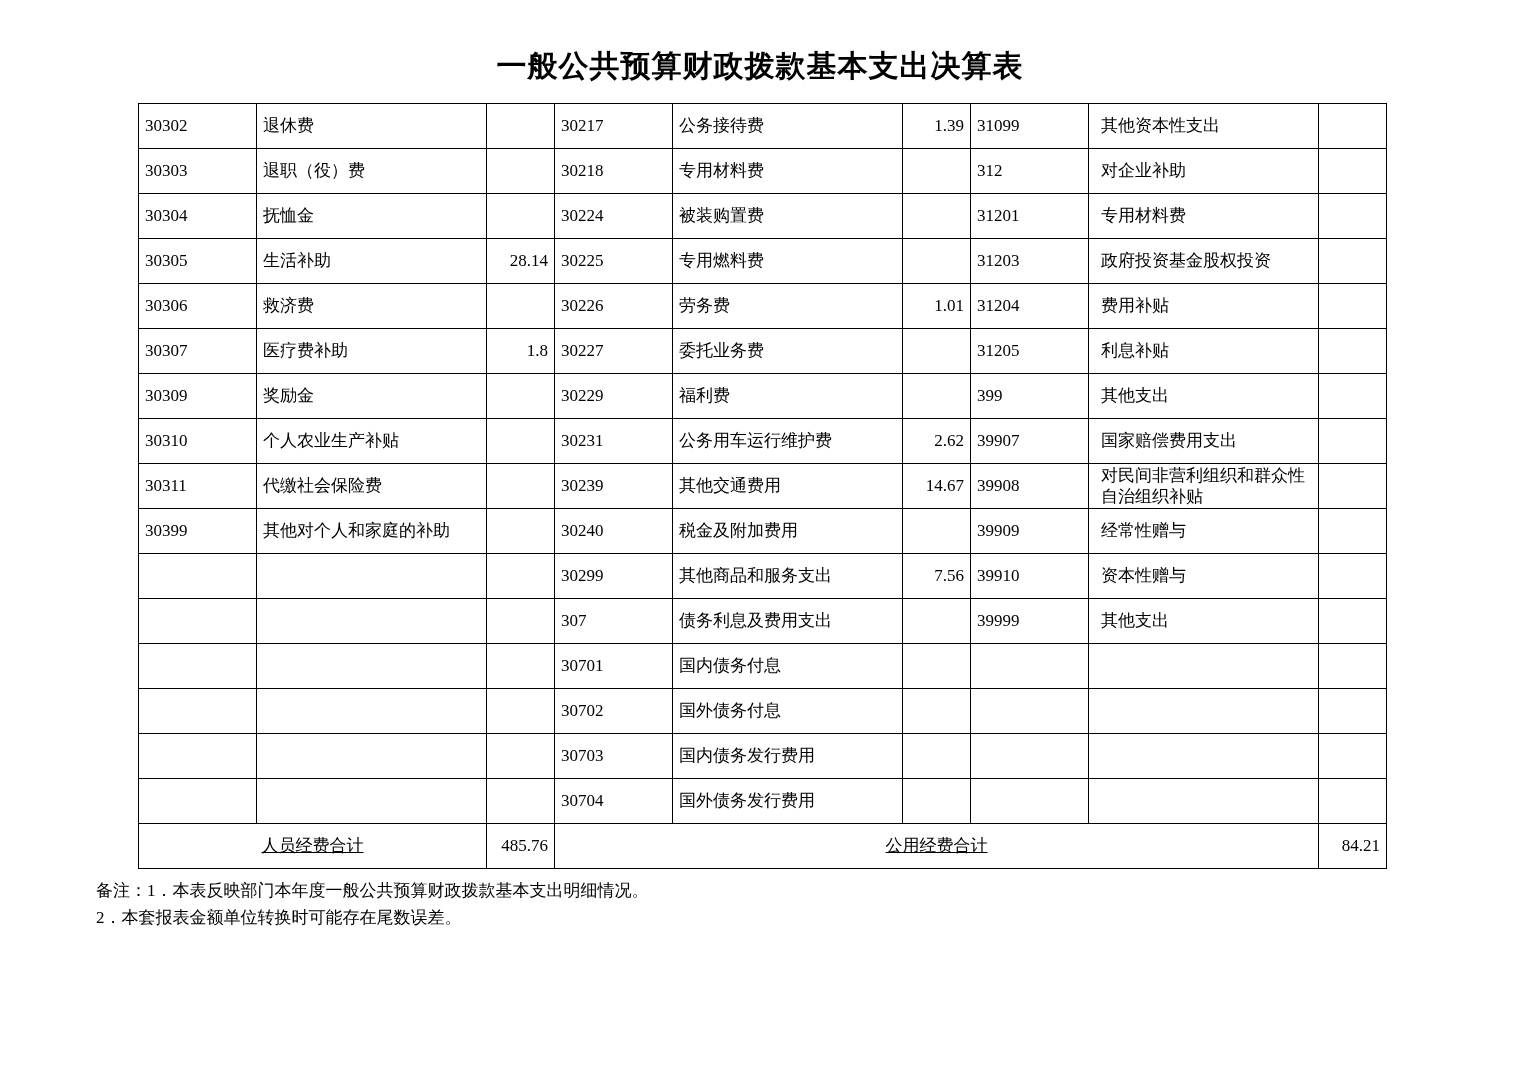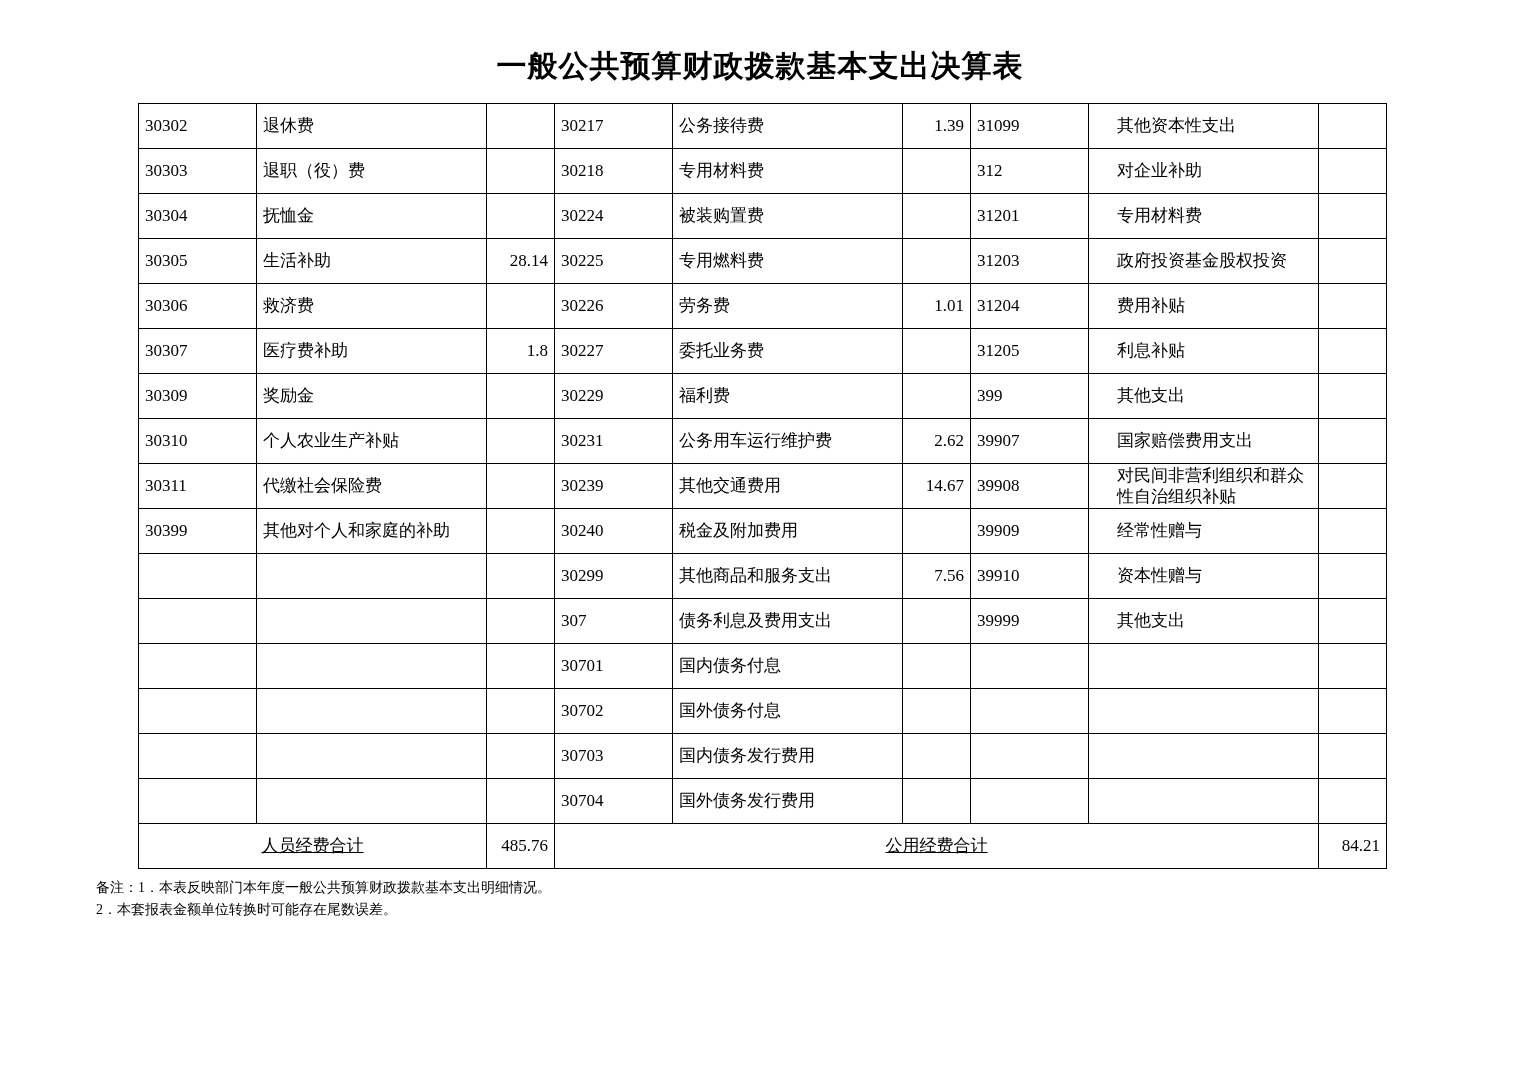--- a/index.html
+++ b/index.html
@@ -43,35 +43,35 @@
     vertical-align: middle;
     line-height: 1.25;
     font-family: "Liberation Serif", "DejaVu Serif", serif;
   }
   .col-code { width: 118px; }
   .col-name { width: 230px; }
   .col-val  { width: 68px; text-align: right; }
 
   .cell-code { text-align: left; padding-left: 8px; }
   .cell-name { text-align: left; padding-left: 22px; }
-  .cell-name.indent-less { padding-left: 28px; }
+  .cell-name.indent-less { padding-left: 12px; }
   .cell-val  { text-align: right; padding-right: 8px; }
 
   .two-line { line-height: 1.2; }
 
   .total-label {
     text-align: center;
     font-size: 17px;
     text-decoration: underline;
   }
 
   .notes {
     margin-left: 96px;
     margin-top: 8px;
-    font-size: 14px;
+    font-size: 17px;
     line-height: 1.6;
     font-family: "Liberation Serif", "DejaVu Serif", serif;
   }
   .notes div { white-space: pre; }
 </style>
 </head>
 <body>
 
 <div class="page">
 

